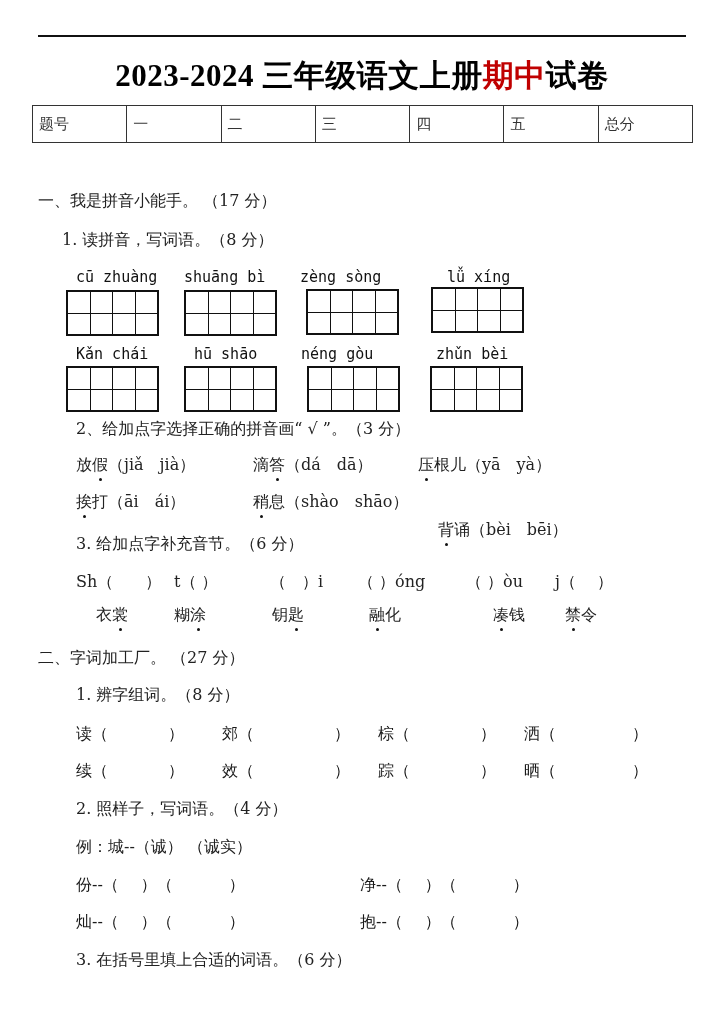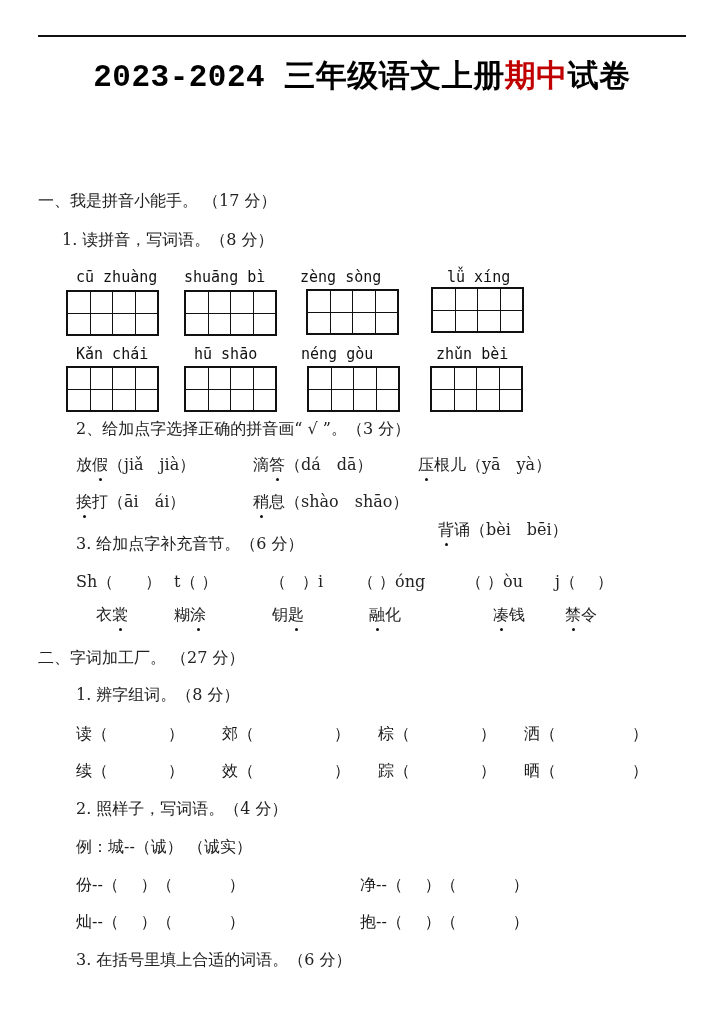--- a/index.html
+++ b/index.html
@@ -1,20 +1,20 @@
 <!DOCTYPE html>
 <html><head>
 <meta charset="utf-8">
 <style>
   html, body { margin:0; padding:0; background:#ffffff; }
   body { width:724px; height:1024px; position:relative; overflow:hidden;
          font-family:"DejaVu Serif","Liberation Serif",serif; color:#1a1a1a; }
   .topline { position:absolute; left:38px; top:35px; width:648px; height:2px; background:#111; }
   .title { position:absolute; left:0; top:55px; width:724px; text-align:center;
-           font-family:Liberation Mono, monospace; font-weight:bold;
+           font-family:Liberation Serif, serif; font-weight:bold;
            font-size:31px; letter-spacing:0.5px; color:#000; }
   .title .red { color:#c00000; }
   table.score { position:absolute; left:32px; top:105px; width:661px; border-collapse:collapse; }
   table.score td { border:1px solid #333; height:36px; font-size:15px; color:#333; padding:0 6px; width:94px; }
   .txt { position:absolute; font-size:16px; white-space:nowrap; color:#222; }
   .py { position:absolute; font-family:"DejaVu Sans Mono","Liberation Mono",monospace; font-size:15px; color:#111; white-space:nowrap; }
   .grid { position:absolute; height:46px; border:2px solid #111; display:flex; box-sizing:border-box; }
   .grid .cell { flex:1; border-left:1.5px solid #111; position:relative; }
   .grid .cell:first-child { border-left:none; }
   .grid .cell::after { content:""; position:absolute; left:0; right:0; top:50%; border-top:1.5px solid #111; }
@@ -25,20 +25,29 @@
 </style>
 </head>
 <body>
 
 <div class="topline"></div>
 
 <div class="title"><span>2023-2024 三年级语文上册</span><span class="red">期中</span><span>试卷</span></div>
 
 <table class="score">
   <tbody>
+      <tr>
+    <td>题号</td>
+    <td>一</td>
+    <td>二</td>
+    <td>三</td>
+    <td>四</td>
+    <td>五</td>
+    <td>总分</td>
+  </tr>
 </tbody>
   </table>
 
 <div class="txt" style="left:38px;top:191px;">一、我是拼音小能手。 （17 分）</div>
 <div class="txt" style="left:62px;top:230px;">1. 读拼音，写词语。（8 分）</div>
 
 <div class="py" style="left:76px;top:268px;">cū zhuàng</div>
 <div class="py" style="left:184px;top:268px;">shuāng bì</div>
 <div class="py" style="left:300px;top:268px;">zèng sòng</div>
 <div class="py" style="left:447px;top:268px;">lǚ xíng</div>

